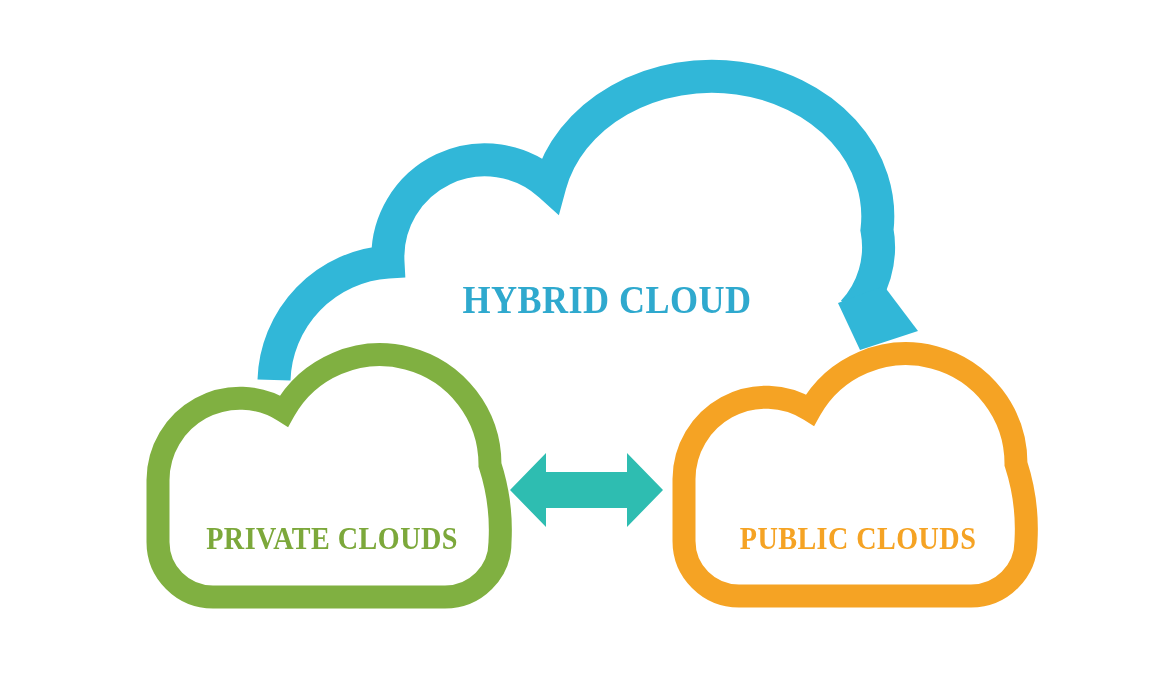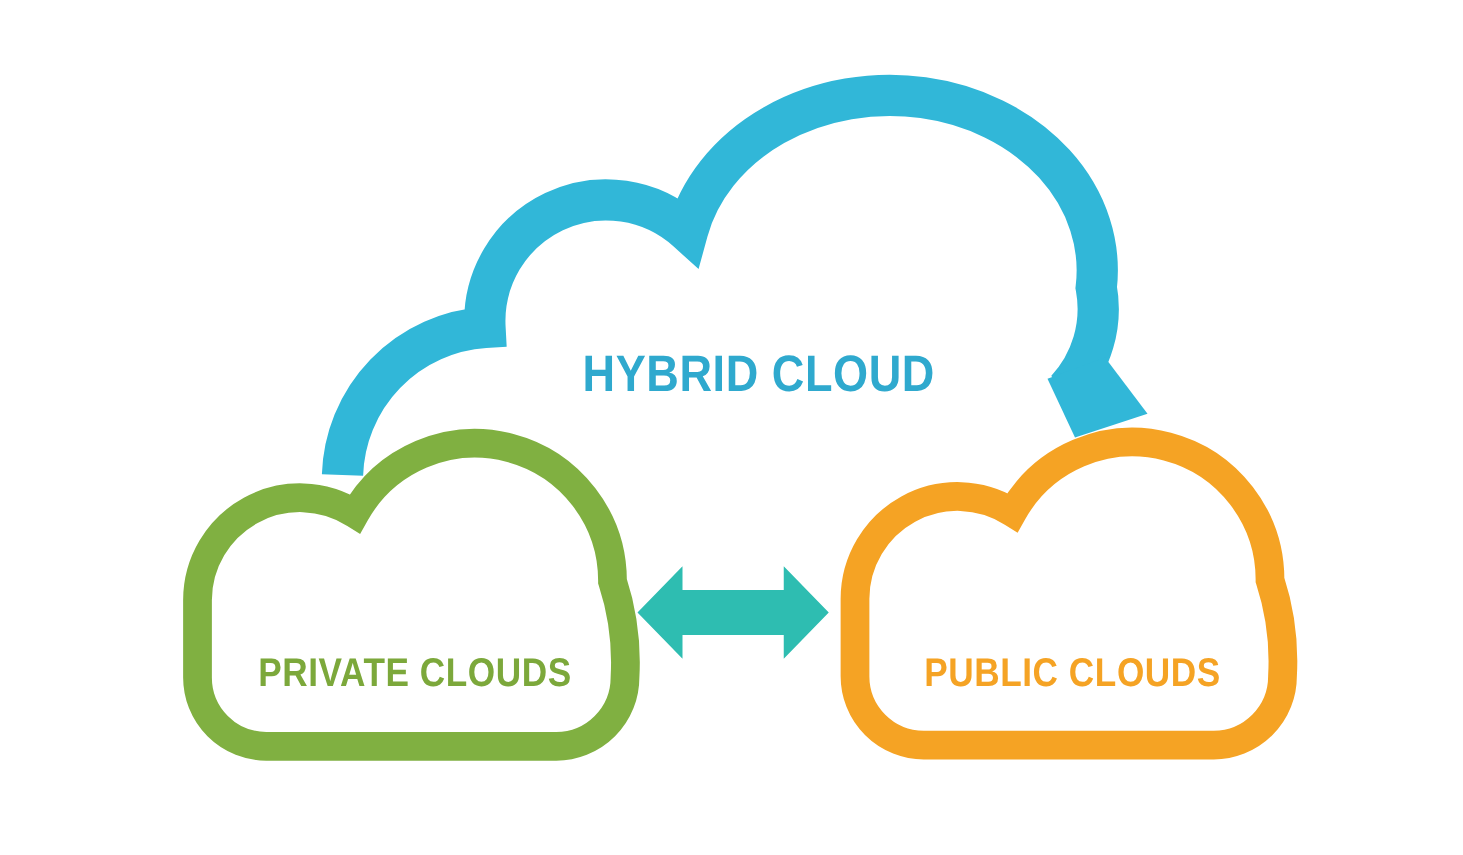--- a/index.html
+++ b/index.html
@@ -6,21 +6,21 @@
     margin: 0;
     padding: 0;
     background: #ffffff;
   }
   .canvas {
     position: relative;
     width: 1170px;
     height: 684px;
     background: var(--background, #ffffff);
     overflow: hidden;
-    font-family: Liberation Sans, sans-serif;
+    font-family: Liberation Serif, serif;
   }
   .diagram-svg {
     position: absolute;
     left: 0;
     top: 0;
     width: 1170px;
     height: 684px;
     display: block;
   }
   .blue-stroke {

